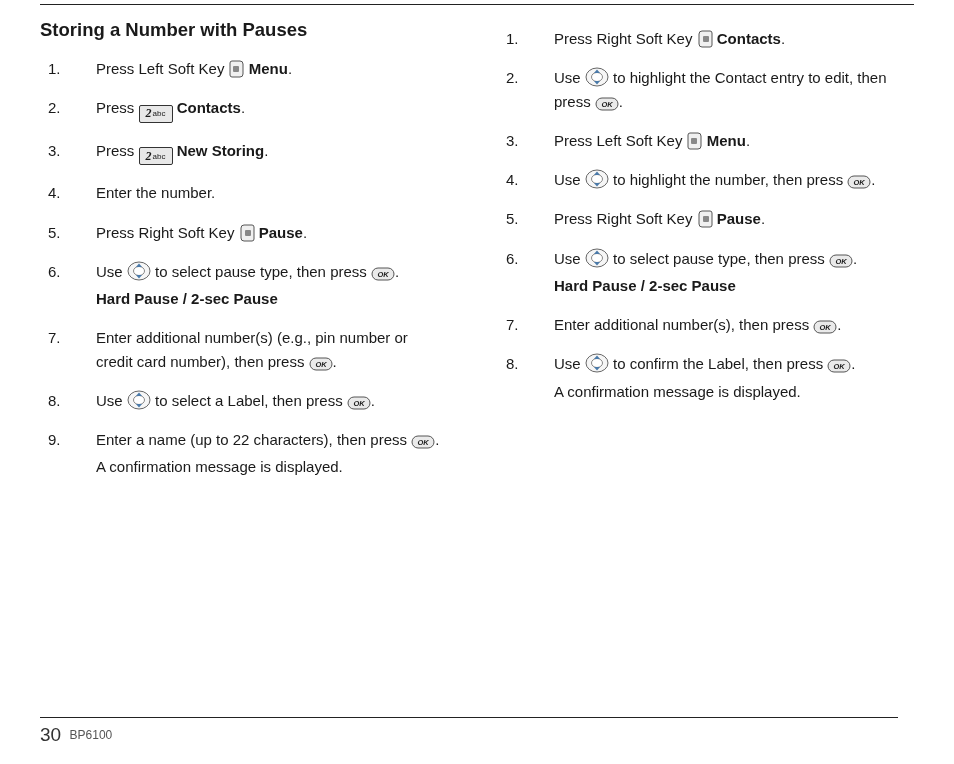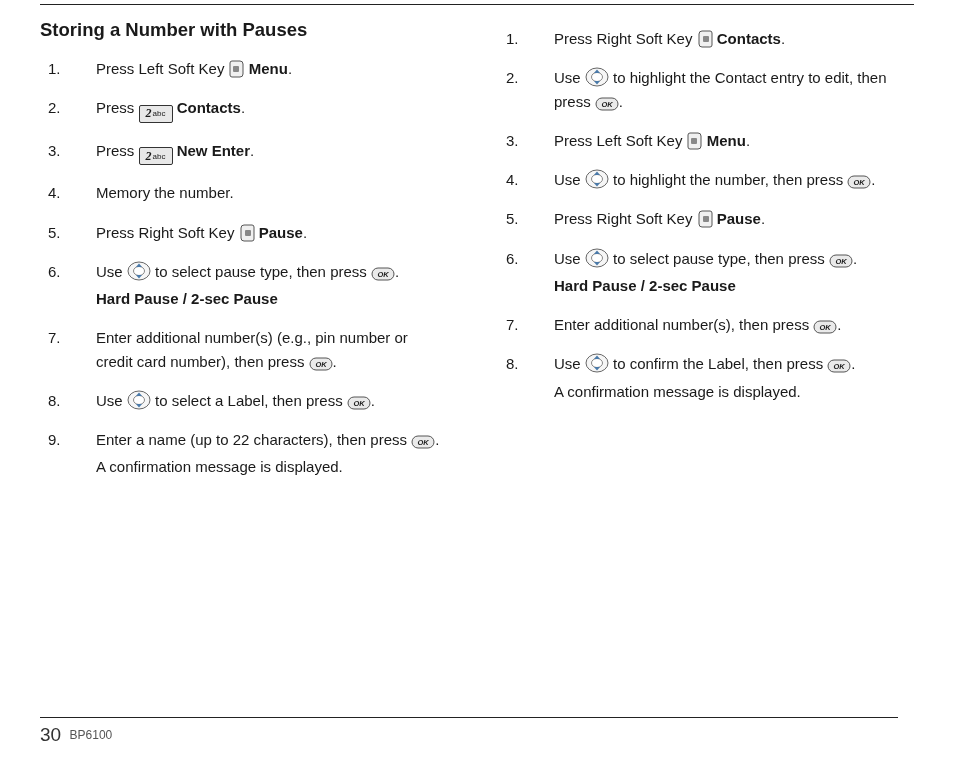--- a/index.html
+++ b/index.html
@@ -63,22 +63,22 @@
                   <rect x="4" y="6" width="6" height="6" rx="1" fill="#888"></rect>
                 </g>
               </svg></span> <b class="kw">Menu</b>.</li>
           <li>Press <span class="ic ic-2abc">
               <span class="t2">2</span>
               <span class="tabc">abc</span>
             </span> <b class="kw">Contacts</b>.</li>
           <li>Press <span class="ic ic-2abc">
               <span class="t2">2</span>
               <span class="tabc">abc</span>
-            </span> <b class="kw">New Enter</b>.</li>
-          <li>Memory the number.</li>
+            </span> <b class="kw">New Storing</b>.</li>
+          <li>Enter the number.</li>
           <li>Press Right Soft Key <span class="ic ic-soft"><svg width="16" height="18" viewBox="0 0 16 18">
                 <g transform="scale(-1,1) translate(-16,0)">
                   <path d="M3,1 h8 a3,3 0 0 1 3,3 v10 a3,3 0 0 1 -3,3 h-8 a2,2 0 0 1 -2,-2 v-12 a2,2 0 0 1 2,-2 z" fill="#f0f0f0" stroke="#555" stroke-width="1"></path>
                   <rect x="4" y="6" width="6" height="6" rx="1" fill="#888"></rect>
                 </g>
               </svg></span> <b class="kw">Pause</b>.</li>
           <li>Use <span class="ic ic-nav"><svg width="24" height="20" viewBox="0 0 24 20">
                 <ellipse cx="12" cy="10" rx="11" ry="9" fill="#f6f6f6" stroke="#666" stroke-width="1"></ellipse>
                 <ellipse cx="12" cy="10" rx="5.5" ry="4.5" fill="#fff" stroke="#888" stroke-width="1"></ellipse>
                 <polygon points="12,2.5 9,6 15,6" fill="#4a79a8"></polygon>

